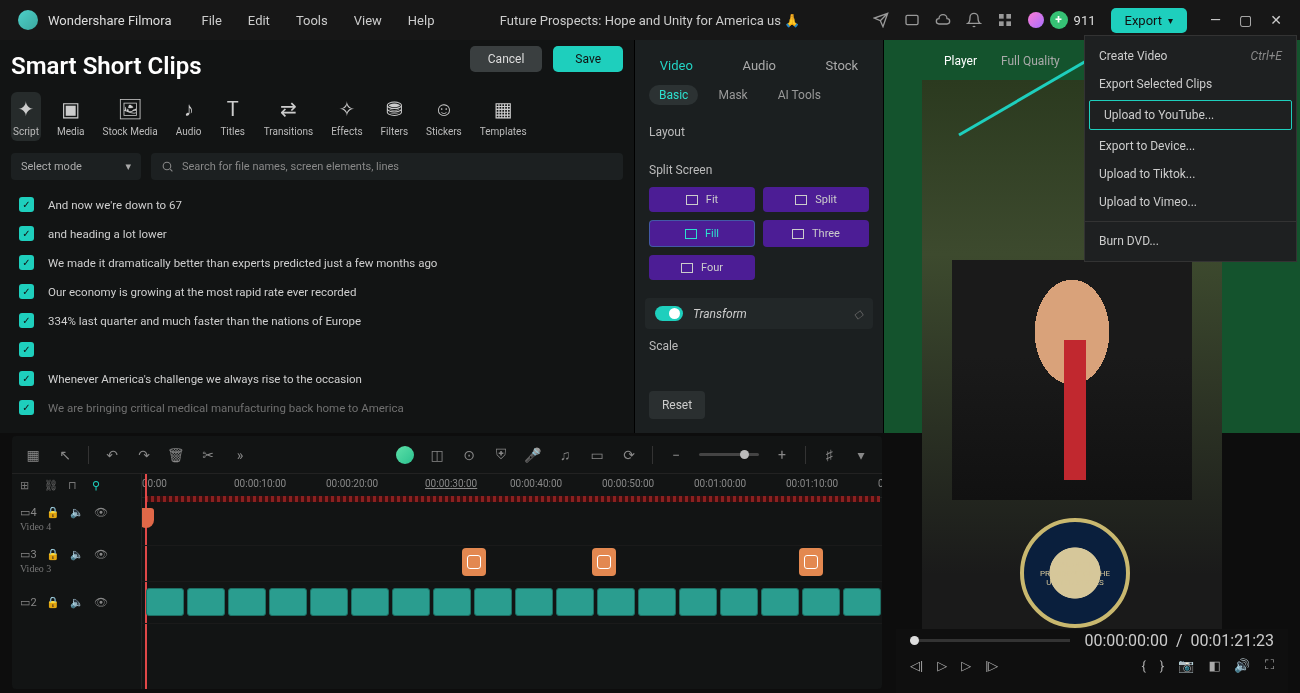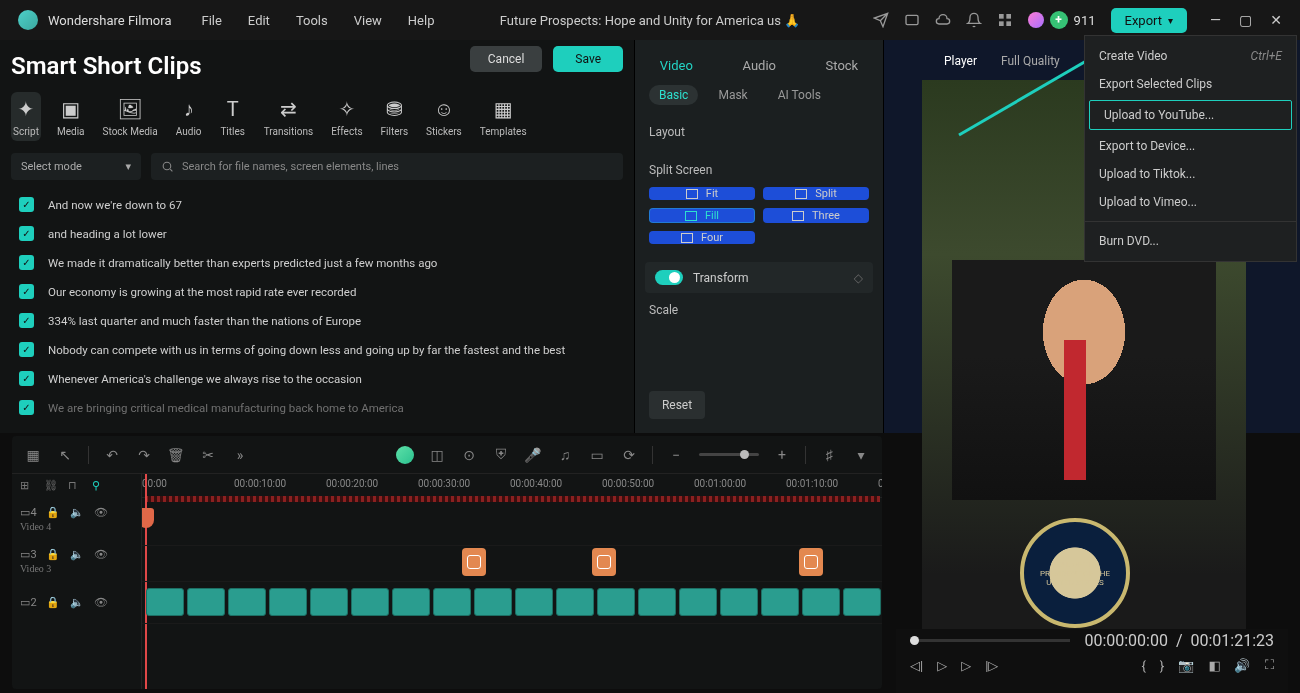--- a/index.html
+++ b/index.html
@@ -49,35 +49,35 @@
 
 .mid-panel { width:250px; background:#1b1f20; border-left:1px solid #000; border-right:1px solid #000; display:flex; flex-direction:column;}
 .mid-tabs { display:flex; justify-content:space-around; padding:14px 0 8px;}
 .mid-tab { color:#aaa; font-size:13px; cursor:pointer; padding:4px 8px;}
 .mid-tab.active { color:#24d3c4;}
 .sub-tabs { display:flex; gap:10px; padding:0 14px 10px;}
 .sub-tab { color:#999; font-size:12px; cursor:pointer; padding:3px 10px; border-radius:12px;}
 .sub-tab.active { background:#2c3233; color:#2de0cf;}
 .section-label { padding:10px 14px 6px; color:#bbb; font-size:12px;}
 .split-grid { padding:4px 14px; display:grid; grid-template-columns:1fr 1fr; gap:8px;}
-.split-btn { background:#1d4ed8; border-radius:4px; font-size:11px; color:#ccc; display:flex; align-items:center; justify-content:center; gap:8px; cursor:pointer;}
+.split-btn { background:#4c1d95; border-radius:4px; padding:6px; font-size:11px; color:#ccc; display:flex; align-items:center; justify-content:center; gap:8px; cursor:pointer;}
 .split-btn.active { color:#2de0cf; border:1px solid rgba(45,224,207,0.3);}
 .split-btn.full { grid-column:span 1;}
 .split-ic { width:12px; height:10px; border:1px solid currentColor; display:inline-block;}
-.transform-row { margin:14px 10px 0; background:#222728; border-radius:4px; padding:8px 10px; display:flex; align-items:center; justify-content:space-between;}
+.transform-row { margin:14px 10px 0; background:#222728; border-radius:4px; padding:8px 10px; display:flex; align-items:center; justify-content:space-between;font-style:italic;}
 .toggle { width:28px; height:15px; background:#1ecfbd; border-radius:8px; position:relative;}
 .toggle::after { content:""; position:absolute; width:11px; height:11px; background:#fff; border-radius:50%; top:2px; left:14px;}
 .reset-btn { margin:auto 14px 14px; background:#2a2f30; color:#ccc; text-align:center; padding:7px; border-radius:4px; font-size:12px; cursor:pointer; width:56px;}
 
 
-.right-panel { flex:1; background:#0f172a; position:relative;padding-left:40px;}
+.right-panel { flex:1; background:#14532d; position:relative;padding-left:40px;}
 .preview-tabs { display:flex; gap:24px; padding:14px 20px;}
 .preview-tabs span { color:#aaa; font-size:12px; cursor:pointer;}
 .preview-tabs span.active { color:#fff;}
-.preview-box { position:absolute; top:40px; left:38px; width:324px; height:582px; background:linear-gradient(180deg,#2b3a1f 0%,#3d4a2e 30%,#1a1a1a 85%);}
+.preview-box { position:absolute; top:40px; left:38px; width:300px; height:582px; background:linear-gradient(180deg,#2b3a1f 0%,#3d4a2e 30%,#1a1a1a 85%);}
 .suit { position:absolute; top:180px; left:30px; right:30px; height:240px; background:radial-gradient(ellipse at 50% 30%, #d9a27a 0 22%, transparent 22%), linear-gradient(180deg,#1a1a1a 40%,#111 100%);}
 .tie { position:absolute; top:260px; left:142px; width:22px; height:140px; background:#c1282f;}
 .seal { position:absolute; bottom:34px; left:98px; width:110px; height:110px; border-radius:50%; background:radial-gradient(circle,#d6c79a 0 35%,#0a1f3d 36% 100%); border:4px solid #c9b86f;}
 .seal-text { position:absolute; width:100%; height:100%; color:#d6c79a; font-size:8px; display:flex; align-items:center; justify-content:center; text-align:center; padding:8px;}
 
 
 .export-menu { position:absolute; top:35px; right:3px; width:213px; background:#1e2021; border:1px solid #333; z-index:200; padding:6px 0;}
 .ex-item { padding:7px 14px; color:#ccc; font-size:12px; cursor:pointer; display:flex; justify-content:space-between;}
 .ex-item.hl { border:1.5px solid #1ecfbd; margin:2px 4px; border-radius:2px;}
 .ex-sep { height:1px; background:#333; margin:5px 0;}
@@ -294,21 +294,20 @@
         <div class="script-line">
           <span class="chk">✓</span>
           <span class="script-text">Our economy is growing at the most rapid rate ever recorded</span>
         </div>
         <div class="script-line">
           <span class="chk">✓</span>
           <span class="script-text">334% last quarter and much faster than the nations of Europe</span>
         </div>
         <div class="script-line">
           <span class="chk">✓</span>
-          <span class="script-text">Nobody can compete with us in terms of going down less and going up by far the fastest and the best</span>
         </div>
         <div class="script-line">
           <span class="chk">✓</span>
           <span class="script-text">Whenever America's challenge we always rise to the occasion</span>
         </div>
         <div class="script-line faded">
           <span class="chk">✓</span>
           <span class="script-text">We are bringing critical medical manufacturing back home to America</span>
         </div>
       </div>
@@ -438,21 +437,21 @@
             </div>
             <div class="track-name"></div>
           </div>
         </div>
     </div>
     <div class="tl-right">
       <div class="ruler" id="ruler">
           <span class="ruler-mark" style="left: 0px;">00:00</span>
           <span class="ruler-mark" style="left: 92px;">00:00:10:00</span>
           <span class="ruler-mark" style="left: 184px;">00:00:20:00</span>
-          <span class="ruler-mark" style="left: 276px;">00:00:30:00</span>
+          <span class="ruler-mark" style="left: 283px; text-decoration: underline;">00:00:30:00</span>
           <span class="ruler-mark" style="left: 368px;">00:00:40:00</span>
           <span class="ruler-mark" style="left: 460px;">00:00:50:00</span>
           <span class="ruler-mark" style="left: 552px;">00:01:00:00</span>
           <span class="ruler-mark" style="left: 644px;">00:01:10:00</span>
           <span class="ruler-mark" style="left: 736px;">00:01:20:00</span>
         </div>
       <div class="red-zone" style="left:3px; width:735px;"></div>
       <div class="playhead" style="left:3px;"></div>
       <div class="track-row" style="top:6px"></div>
       <div class="track-row">

